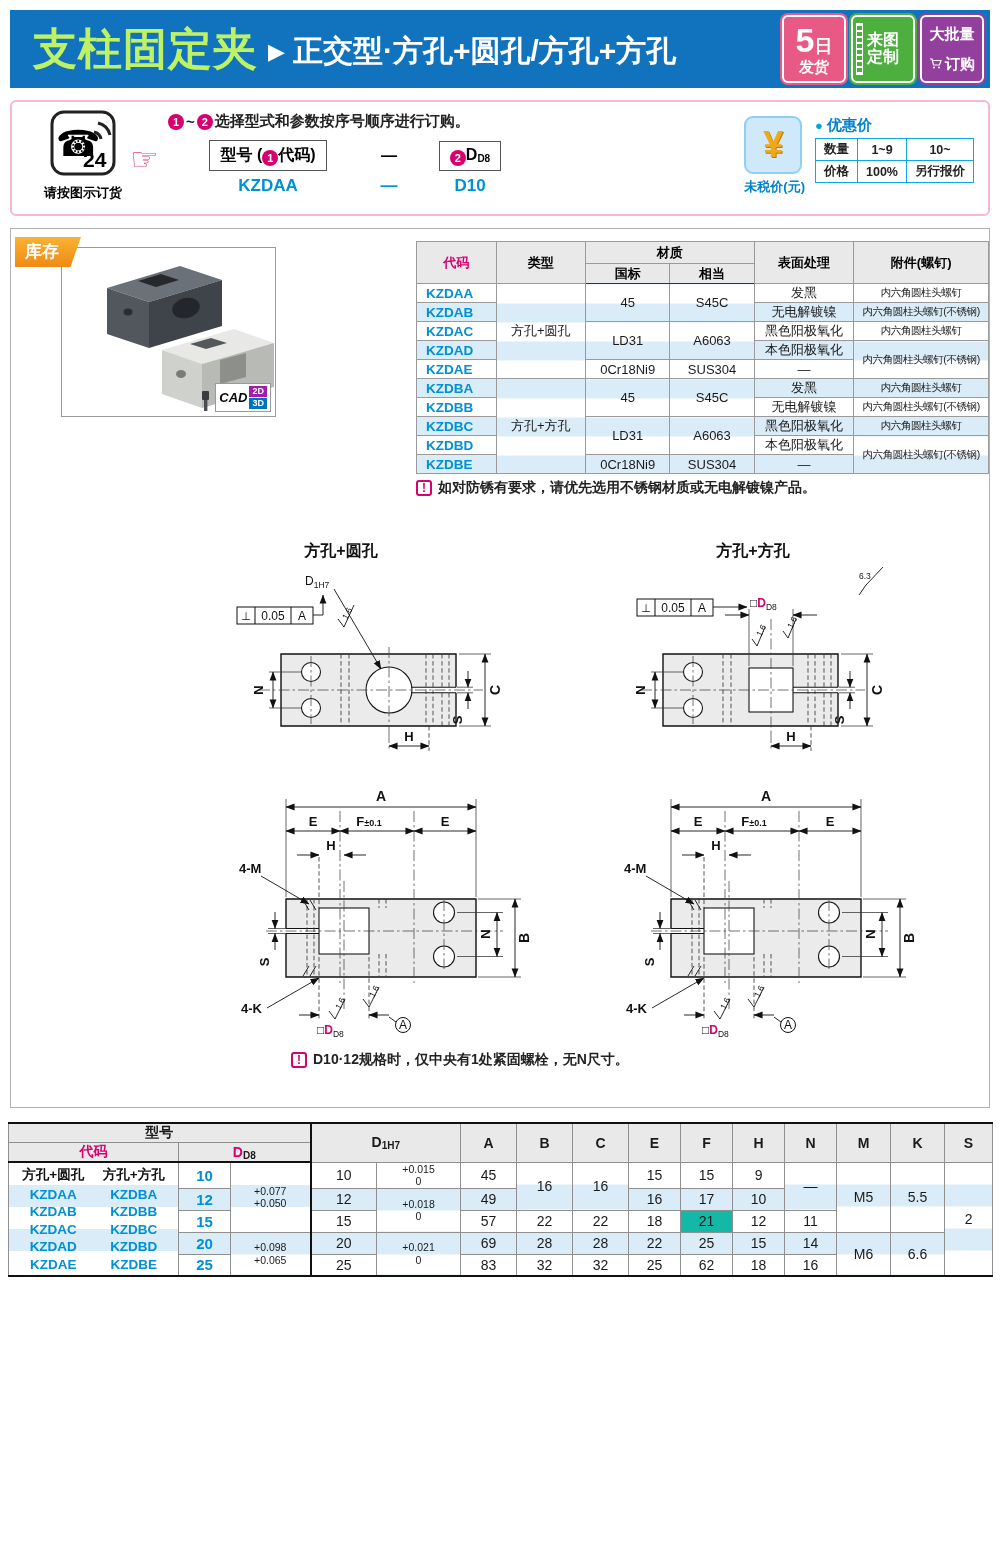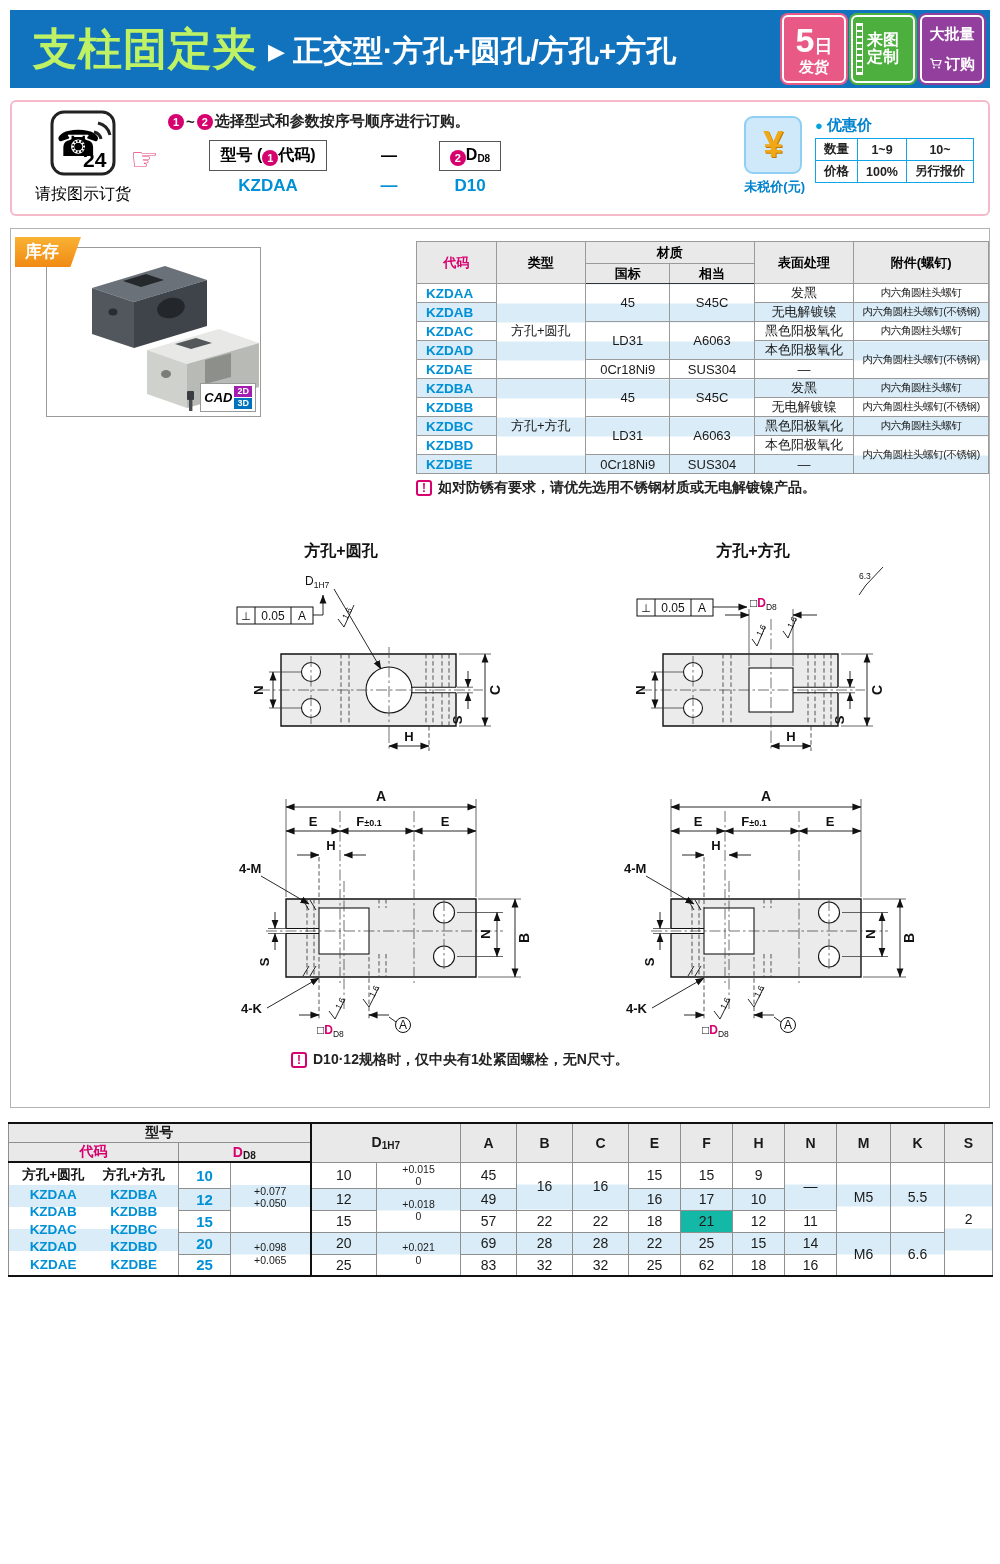--- a/index.html
+++ b/index.html
@@ -21,21 +21,21 @@
   .badge1 .ri { font-size:18px; font-weight:bold; }
   .badge1 .bt { font-size:15px; font-weight:bold; }
   .badge2 .ln, .badge3 .ln { font-size:16px; font-weight:bold; z-index:1; }
   .badge3 .ln { font-size:15px; }
   .ruler { position:absolute; left:3px; top:6px; width:7px; height:52px; background:repeating-linear-gradient(#fff 0 2px, #4caf3e 2px 6px); border:1px solid #fff; }
   .cart-row { display:flex; align-items:center; gap:3px; }
 
   
   #orderbox { position:absolute; left:10px; top:100px; width:980px; height:116px; border:2px solid #f5b9ca; border-radius:6px; background:#fff; }
   #phoneblk { position:absolute; left:16px; top:8px; width:110px; text-align:center; }
-  #phoneblk .cap { font-size:16px; font-weight:normal; margin-top:4px; }
+  #phoneblk .cap { font-size:13px; font-weight:bold; margin-top:4px; }
   #hand { position:absolute; left:118px; top:38px; font-size:32px; color:#e0457b; font-family:"DejaVu Sans",sans-serif; }
   #ordercontent { position:absolute; left:156px; top:10px; }
   .numicon { display:inline-flex; width:16px; height:16px; border-radius:50%; background:#d6006e; color:#fff; font-size:11px; font-weight:bold; align-items:center; justify-content:center; vertical-align:-2px; }
   #instrline { font-size:15px; font-weight:bold; color:#222; display:flex; align-items:center; gap:2px; }
   .ogrid { display:grid; grid-template-columns:200px 42px 120px; align-items:center; margin-top:9px; }
   .obox { border:1.5px solid #555; padding:4px 10px; font-size:16px; font-weight:bold; text-align:center; background:#fff; justify-self:center; }
   .odash { text-align:center; font-size:16px; font-weight:bold; }
   .oex { font-size:17px; font-weight:bold; color:#0090d5; text-align:center; }
   .subt { font-size:10px; vertical-align:-2px; }
   
@@ -43,21 +43,21 @@
   #yentile { width:58px; height:58px; background:#cfe9fa; border:2px solid #8fd0f2; border-radius:9px; display:flex; align-items:center; justify-content:center; font-size:36px; font-weight:bold; color:#f0a818; text-shadow:1px 1px 0 #c07c00; }
   #untaxed { font-size:13px; font-weight:bold; color:#0082ce; margin-top:4px; text-align:center; }
   #pricetbl-wrap .plabel { color:#0082ce; font-size:15px; font-weight:bold; display:flex; align-items:center; gap:4px; margin-bottom:3px; }
   #pricetbl-wrap .bullet { color:#00a3e0; font-size:13px; }
   table.ptable { border-collapse:collapse; font-size:12.5px; font-weight:bold; }
   table.ptable td { border:1px solid #0ea5e9; padding:2px 8px; text-align:center; background:#fff; color:#222; }
 
   
   #main { position:absolute; left:10px; top:228px; width:980px; height:880px; border:1.5px solid #b2b2b2; background:#fff; }
   #stockbadge { position:absolute; left:4px; top:8px; background:linear-gradient(#f9b234,#f08a14); color:#fff; font-size:17px; font-weight:bold; padding:3px 22px 4px 10px; clip-path:polygon(0 0,100% 0,84% 100%,0 100%); z-index:2; }
-  #imgframe { position:absolute; left:35px; top:18px; width:215px; height:170px; border:1px solid #9a9a9a; background:#fff; }
+  #imgframe { position:absolute; left:50px; top:18px; width:215px; height:170px; border:1px solid #9a9a9a; background:#fff; }
   #cadbadge { position:absolute; right:4px; bottom:4px; border:1px solid #999; background:#fff; display:flex; align-items:center; padding:2px 3px; gap:2px; }
   #cadbadge .cadtxt { font-size:13px; font-weight:bold; font-style:italic; }
   #cadbadge .chips { display:flex; flex-direction:column; gap:1px; }
   #cadbadge .chip { font-size:9px; font-weight:bold; color:#fff; padding:0 3px; line-height:11px; }
   .chip2d { background:#a21caf; } .chip3d { background:#0073bf; }
 
   
   #spectbl { position:absolute; left:405px; top:12px; border-collapse:collapse; table-layout:fixed; }
   #spectbl th, #spectbl td { border:1px solid #9a9a9a; font-size:13px; text-align:center; padding:0; overflow:hidden; white-space:nowrap; }
   #spectbl { border:1.5px solid #333; }

